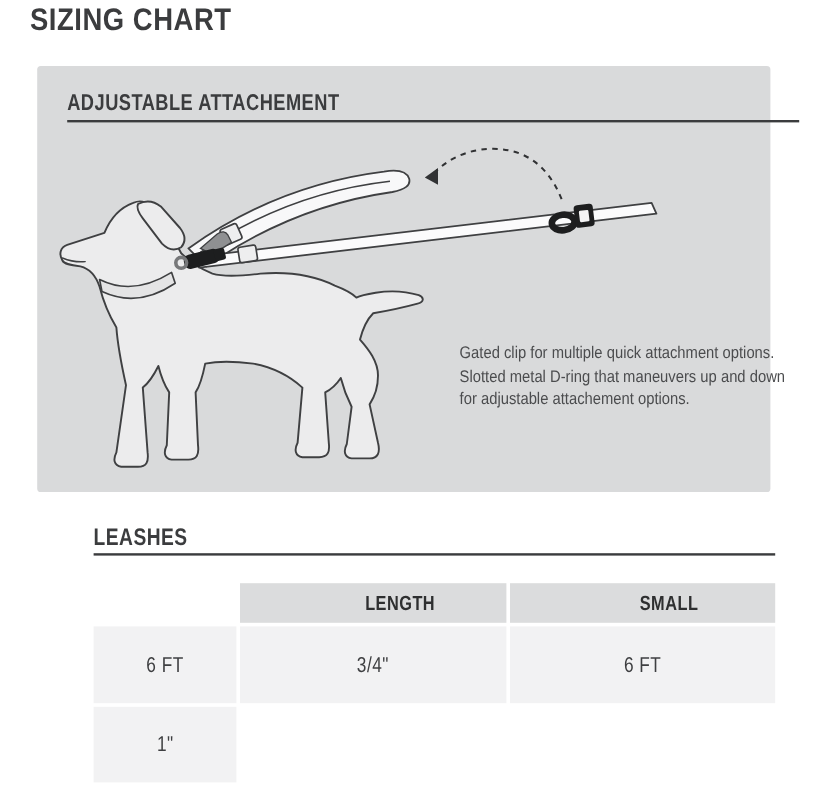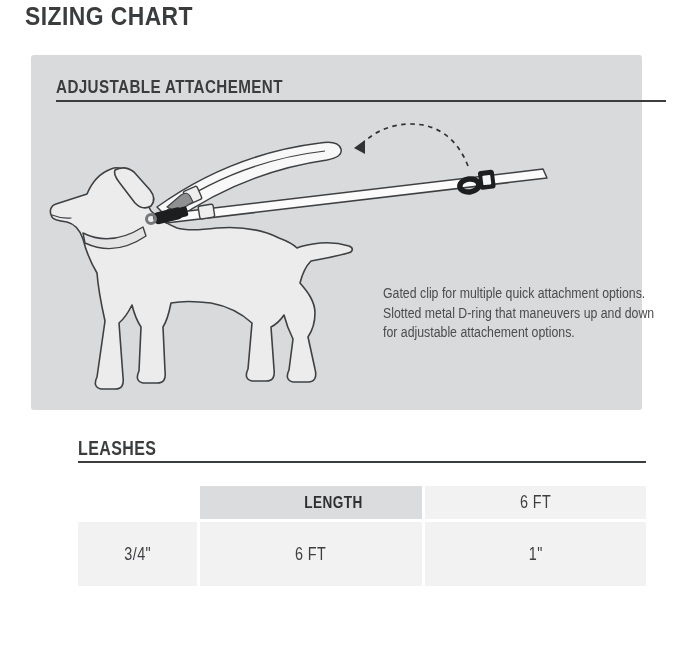--- a/index.html
+++ b/index.html
@@ -195,20 +195,23 @@
   <section>
     <h2 class="leashes-heading">LEASHES</h2>
     <div class="leashes-rule"></div>
 
     <div class="size-table">
       <div class="cell corner"></div>
       <div class="cell th">
         <span>LENGTH</span>
       </div>
 
+      <div class="cell rowlabel">
+        <span>SMALL</span>
+      </div>
       <div class="cell val">
         <span>6 FT</span>
       </div>
       <div class="cell val">
         <span>3/4"</span>
       </div>
 
       <div class="cell val">
         <span>6 FT</span>
       </div>

